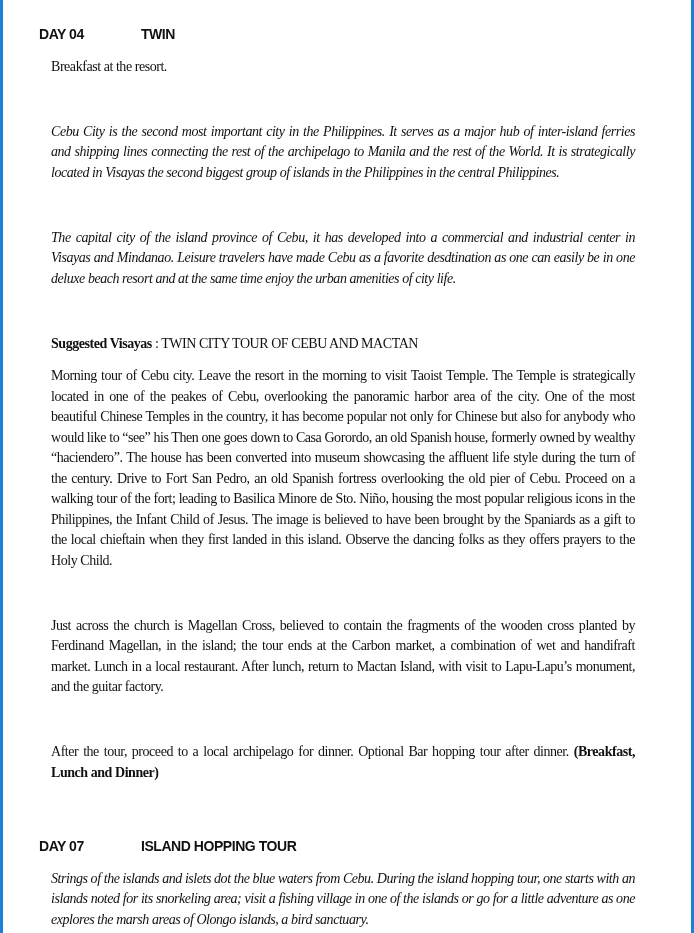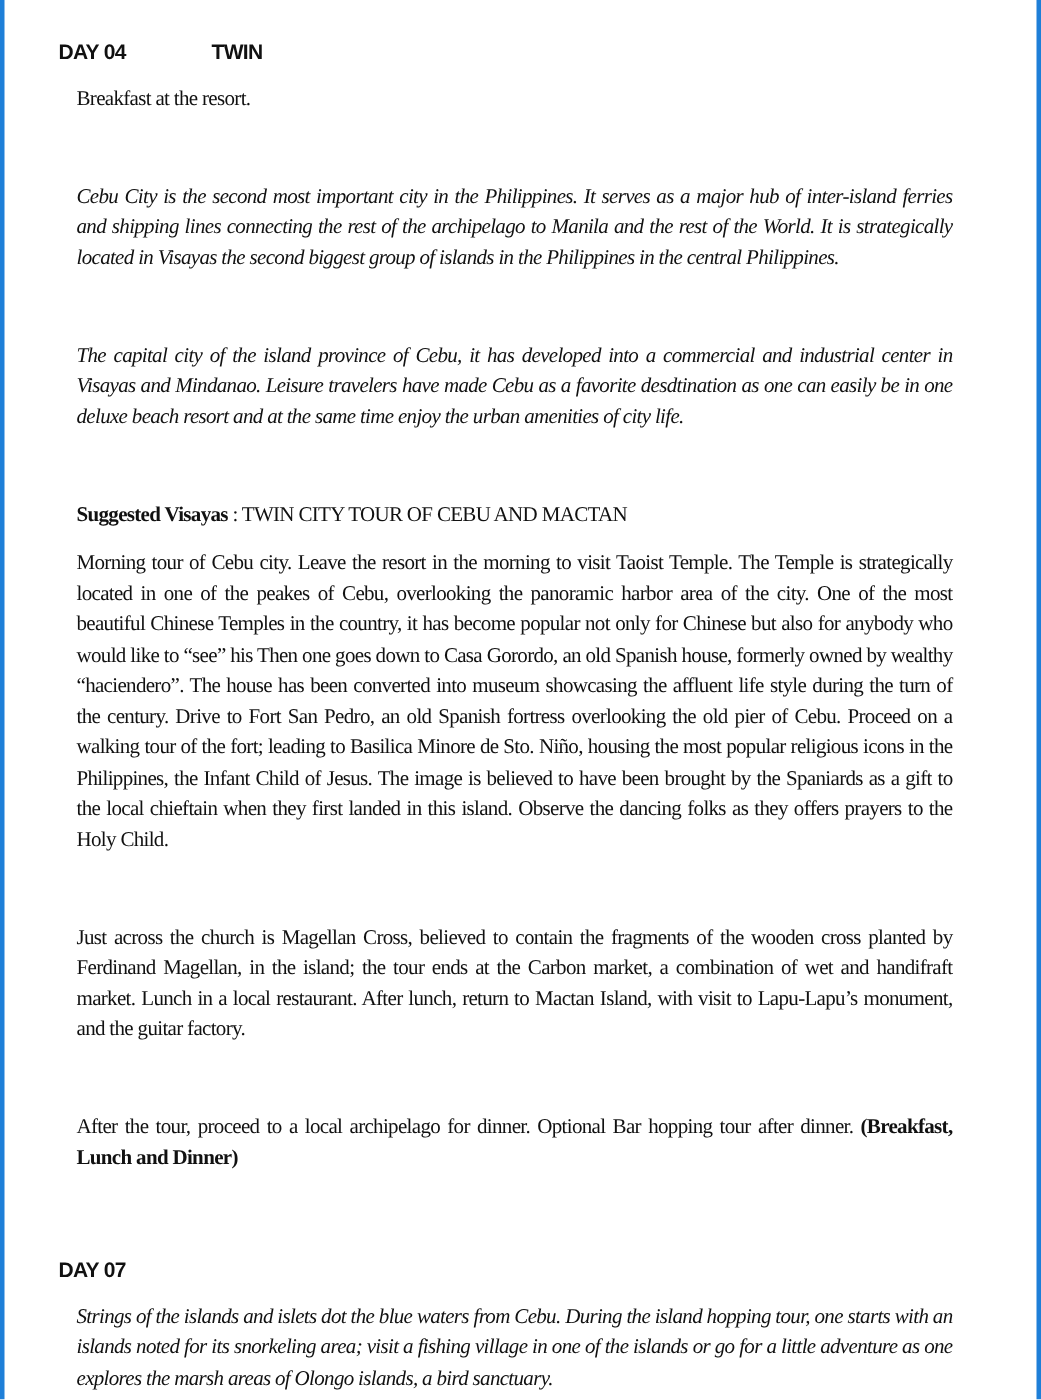--- a/index.html
+++ b/index.html
@@ -44,17 +44,18 @@
     <p><span class="bold">Suggested Visayas</span><span> : </span><span>TWIN CITY TOUR OF CEBU AND MACTAN</span></p>
     <p>Morning tour of Cebu city. Leave the resort in the morning to visit Taoist Temple. The Temple is strategically located in one of the peakes of Cebu, overlooking the panoramic harbor area of the city. One of the most beautiful Chinese Temples in the country, it has become popular not only for Chinese but also for anybody who would like to “see” his Then one goes down to Casa Gorordo, an old Spanish house, formerly owned by wealthy “haciendero”. The house has been converted into museum showcasing the affluent life style during the turn of the century. Drive to Fort San Pedro, an old Spanish fortress overlooking the old pier of Cebu. Proceed on a walking tour of the fort; leading to Basilica Minore de Sto. Niño, housing the most popular religious icons in the Philippines, the Infant Child of Jesus. The image is believed to have been brought by the Spaniards as a gift to the local chieftain when they first landed in this island. Observe the dancing folks as they offers prayers to the Holy Child.</p>
     <div class="gap"></div>
     <p>Just across the church is Magellan Cross, believed to contain the fragments of the wooden cross planted by Ferdinand Magellan, in the island; the tour ends at the Carbon market, a combination of wet and handifraft market. Lunch in a local restaurant. After lunch, return to Mactan Island, with visit to Lapu-Lapu’s monument, and the guitar factory.</p>
     <div class="gap"></div>
     <p><span>After the tour, proceed to a local archipelago for dinner. Optional Bar hopping tour after dinner. </span><span class="bold">(Breakfast, Lunch and Dinner)</span></p>
     <div class="gap2"></div>
 
     <div class="day-head">
       <span class="day-num">DAY 07</span>
+      <span>ISLAND HOPPING TOUR</span>
     </div>
     <p class="italic">Strings of the islands and islets dot the blue waters from Cebu. During the island hopping tour, one starts with an islands noted for its snorkeling area; visit a fishing village in one of the islands or go for a little adventure as one explores the marsh areas of Olongo islands, a bird sanctuary.</p>
 
   </div>
 </div>
 
 </body></html>

